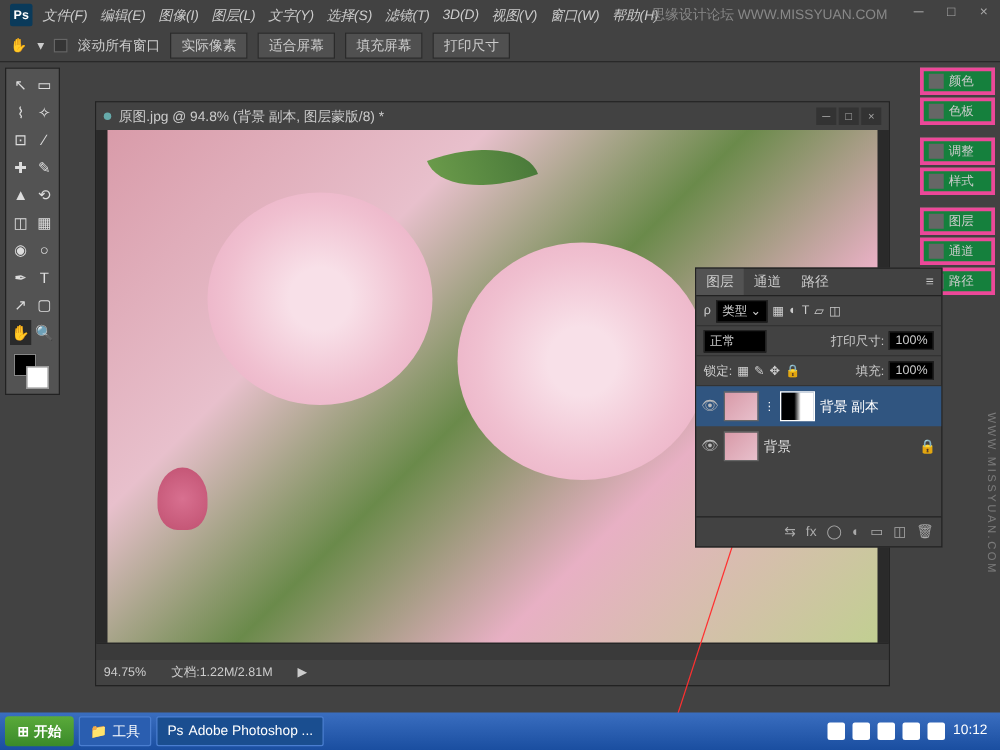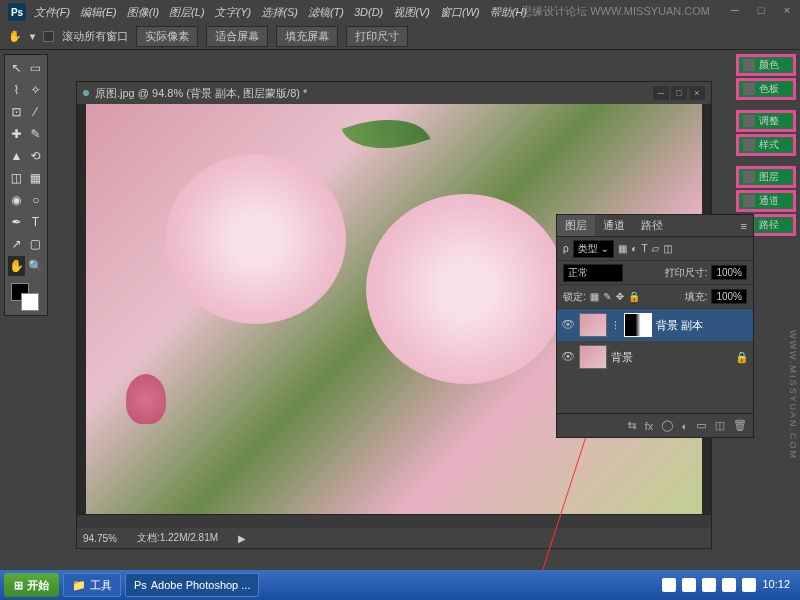--- a/index.html
+++ b/index.html
@@ -216,21 +216,21 @@
     <div class="lp-row">
       <span>ρ</span>
       <span class="sel-box"><span>类型</span> ⌄</span>
       <span>▦</span>
       <span>◐</span>
       <span>T</span>
       <span>▱</span>
       <span>◫</span>
     </div>
     <div class="lp-row">
-      <span class="sel-box" style="width:60px">正常</span>
+      <span class="sel-box" style="width:50px">正常</span>
       <div class="spacer"></div>
       <span>打印尺寸:</span>
       <span class="sel-box">100%</span>
     </div>
     <div class="lp-row">
       <span>锁定:</span>
       <span>▦</span>
       <span>✎</span>
       <span>✥</span>
       <span>🔒</span>

